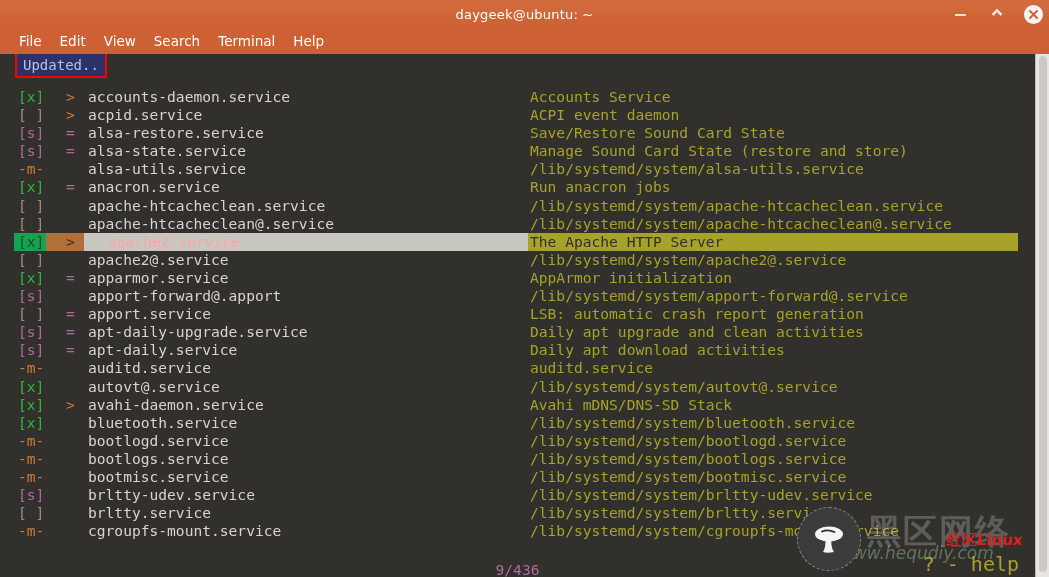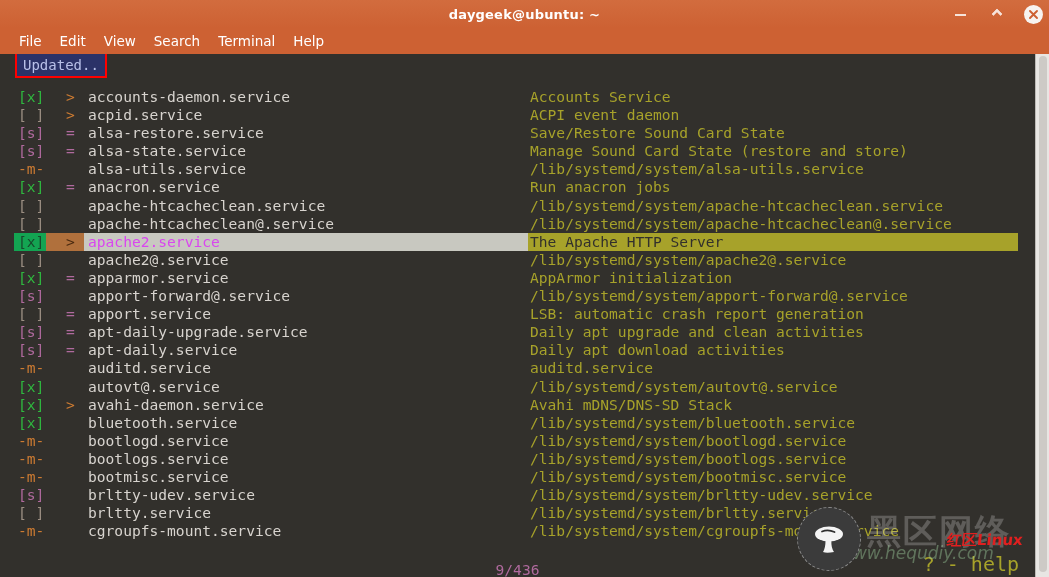--- a/index.html
+++ b/index.html
@@ -20,21 +20,20 @@
   .titlebar {
     position: absolute;
     left: 0; top: 0;
     width: 1049px;
     height: 28px;
     background: #d1683a;
     background: linear-gradient(180deg,#d26c3e 0%, #cd6133 100%);
     display: flex;
     align-items: center;
     justify-content: center;
-    font-weight: bold;
   }
   .titlebar .title {
     color: #ffffff;
     font-family: "DejaVu Sans", sans-serif;
     font-size: 13px;
     letter-spacing: 0.2px;
   }
   .winbtns {
     position: absolute;
     right: 6px;
@@ -208,21 +207,21 @@
     background: #b0703c;
   }
   .row.sel .hl-descbg {
     position: absolute;
     left: 528px; top: 0;
     width: 490px; height: 18.1px;
     background: #a7a22a;
   }
   .row.sel .col-state { color: #18492c; z-index: 3; }
   .row.sel .col-mark  { color: #4a2a10; z-index: 3; }
-  .row.sel .col-name  { color: #d946ef; z-index: 3; }
+  .row.sel .col-name  { color: #fca5a5; z-index: 3; margin-left: 20px; }
   .row.sel .col-desc  { color: #32302c; z-index: 3; }
 
   
   .counter {
     position: absolute;
     left: 0; top: 0;
     width: 1035px;
     text-align: center;
     color: #b06a9e;
     font-family: "DejaVu Sans Mono", monospace;
@@ -332,21 +331,21 @@
         <div class="row"><span class="col-state st-b">[ ]</span><span class="col-mark mk-gt">&gt;</span><span class="col-name">acpid.service</span><span class="col-desc">ACPI event daemon</span></div>
         <div class="row"><span class="col-state st-s">[s]</span><span class="col-mark mk-eq">=</span><span class="col-name">alsa-restore.service</span><span class="col-desc">Save/Restore Sound Card State</span></div>
         <div class="row"><span class="col-state st-s">[s]</span><span class="col-mark mk-eq">=</span><span class="col-name">alsa-state.service</span><span class="col-desc">Manage Sound Card State (restore and store)</span></div>
         <div class="row"><span class="col-state st-m">-m-</span><span class="col-mark "></span><span class="col-name">alsa-utils.service</span><span class="col-desc">/lib/systemd/system/alsa-utils.service</span></div>
         <div class="row"><span class="col-state st-x">[x]</span><span class="col-mark mk-eq">=</span><span class="col-name">anacron.service</span><span class="col-desc">Run anacron jobs</span></div>
         <div class="row"><span class="col-state st-b">[ ]</span><span class="col-mark "></span><span class="col-name">apache-htcacheclean.service</span><span class="col-desc">/lib/systemd/system/apache-htcacheclean.service</span></div>
         <div class="row"><span class="col-state st-b">[ ]</span><span class="col-mark "></span><span class="col-name">apache-htcacheclean@.service</span><span class="col-desc">/lib/systemd/system/apache-htcacheclean@.service</span></div>
         <div class="row sel"><div class="hl-left"></div><div class="hl-namebg"></div><div class="hl-statebg"></div><div class="hl-markbg"></div><div class="hl-descbg"></div><span class="col-state st-x">[x]</span><span class="col-mark mk-gt">&gt;</span><span class="col-name">apache2.service</span><span class="col-desc">The Apache HTTP Server</span></div>
         <div class="row"><span class="col-state st-b">[ ]</span><span class="col-mark "></span><span class="col-name">apache2@.service</span><span class="col-desc">/lib/systemd/system/apache2@.service</span></div>
         <div class="row"><span class="col-state st-x">[x]</span><span class="col-mark mk-eq">=</span><span class="col-name">apparmor.service</span><span class="col-desc">AppArmor initialization</span></div>
-        <div class="row"><span class="col-state st-s">[s]</span><span class="col-mark "></span><span class="col-name">apport-forward@.service</span><span class="col-desc">/lib/systemd/system/apport-forward@.service</span></div>
+        <div class="row"><span class="col-state st-s">[s]</span><span class="col-mark "></span><span class="col-name">apport-forward@.apport</span><span class="col-desc">/lib/systemd/system/apport-forward@.service</span></div>
         <div class="row"><span class="col-state st-b">[ ]</span><span class="col-mark mk-eq">=</span><span class="col-name">apport.service</span><span class="col-desc">LSB: automatic crash report generation</span></div>
         <div class="row"><span class="col-state st-s">[s]</span><span class="col-mark mk-eq">=</span><span class="col-name">apt-daily-upgrade.service</span><span class="col-desc">Daily apt upgrade and clean activities</span></div>
         <div class="row"><span class="col-state st-s">[s]</span><span class="col-mark mk-eq">=</span><span class="col-name">apt-daily.service</span><span class="col-desc">Daily apt download activities</span></div>
         <div class="row"><span class="col-state st-m">-m-</span><span class="col-mark "></span><span class="col-name">auditd.service</span><span class="col-desc">auditd.service</span></div>
         <div class="row"><span class="col-state st-x">[x]</span><span class="col-mark "></span><span class="col-name">autovt@.service</span><span class="col-desc">/lib/systemd/system/autovt@.service</span></div>
         <div class="row"><span class="col-state st-x">[x]</span><span class="col-mark mk-gt">&gt;</span><span class="col-name">avahi-daemon.service</span><span class="col-desc">Avahi mDNS/DNS-SD Stack</span></div>
         <div class="row"><span class="col-state st-x">[x]</span><span class="col-mark "></span><span class="col-name">bluetooth.service</span><span class="col-desc">/lib/systemd/system/bluetooth.service</span></div>
         <div class="row"><span class="col-state st-m">-m-</span><span class="col-mark "></span><span class="col-name">bootlogd.service</span><span class="col-desc">/lib/systemd/system/bootlogd.service</span></div>
         <div class="row"><span class="col-state st-m">-m-</span><span class="col-mark "></span><span class="col-name">bootlogs.service</span><span class="col-desc">/lib/systemd/system/bootlogs.service</span></div>
         <div class="row"><span class="col-state st-m">-m-</span><span class="col-mark "></span><span class="col-name">bootmisc.service</span><span class="col-desc">/lib/systemd/system/bootmisc.service</span></div>

